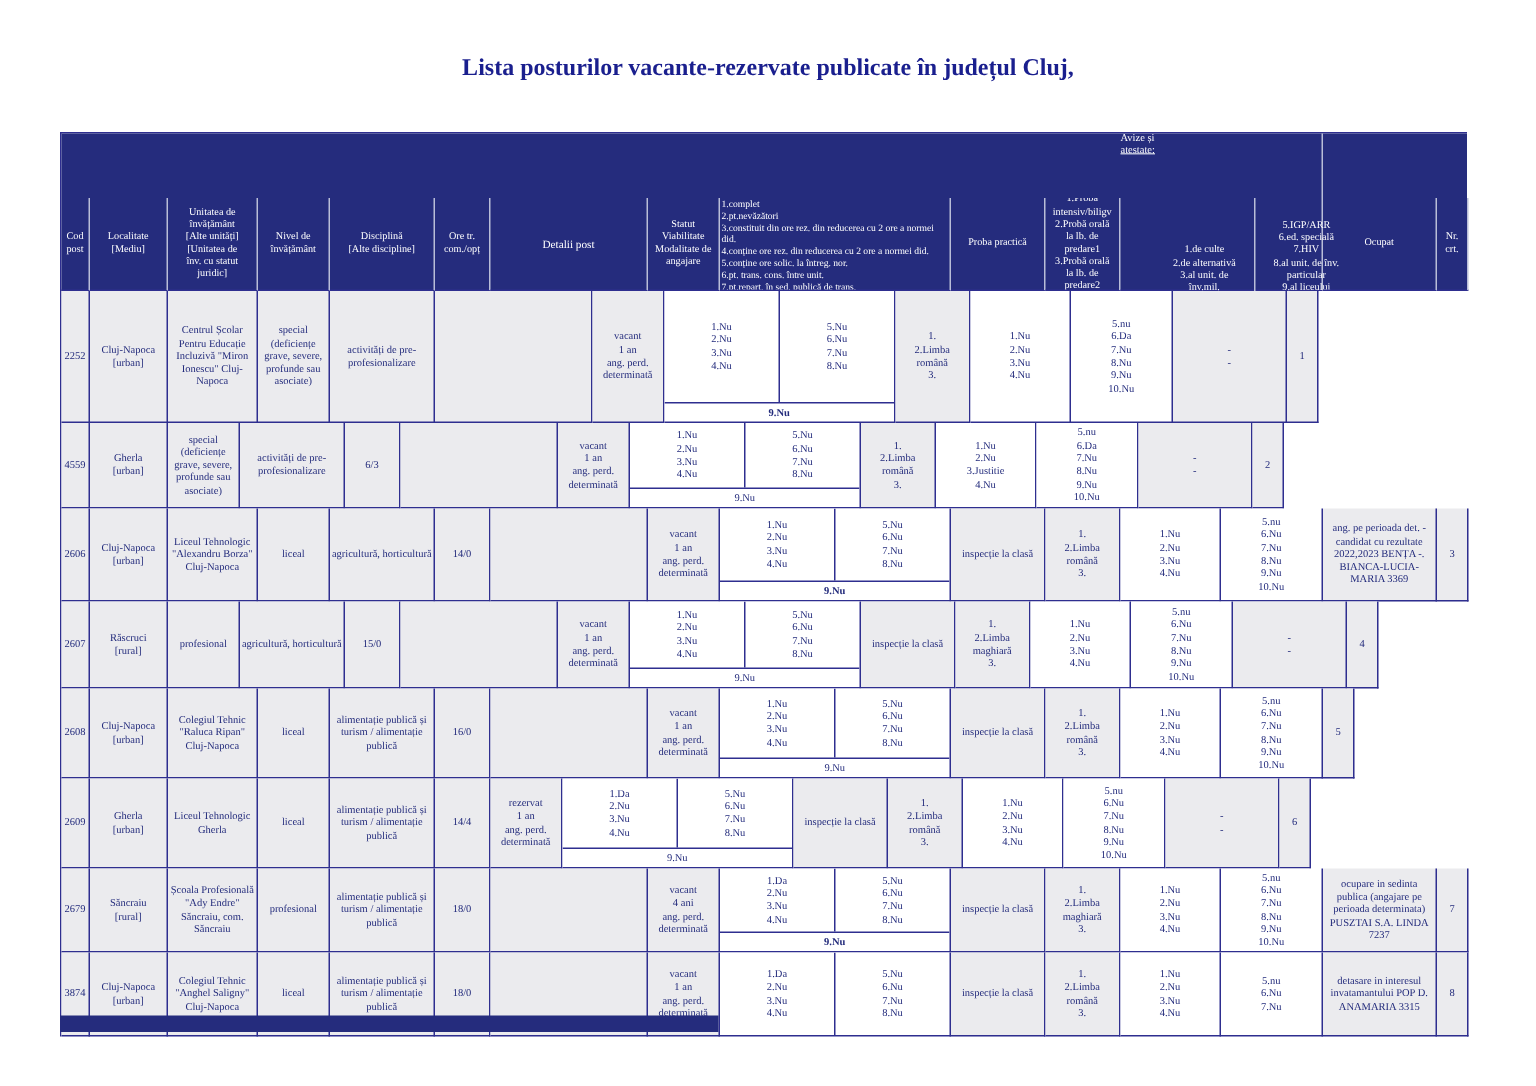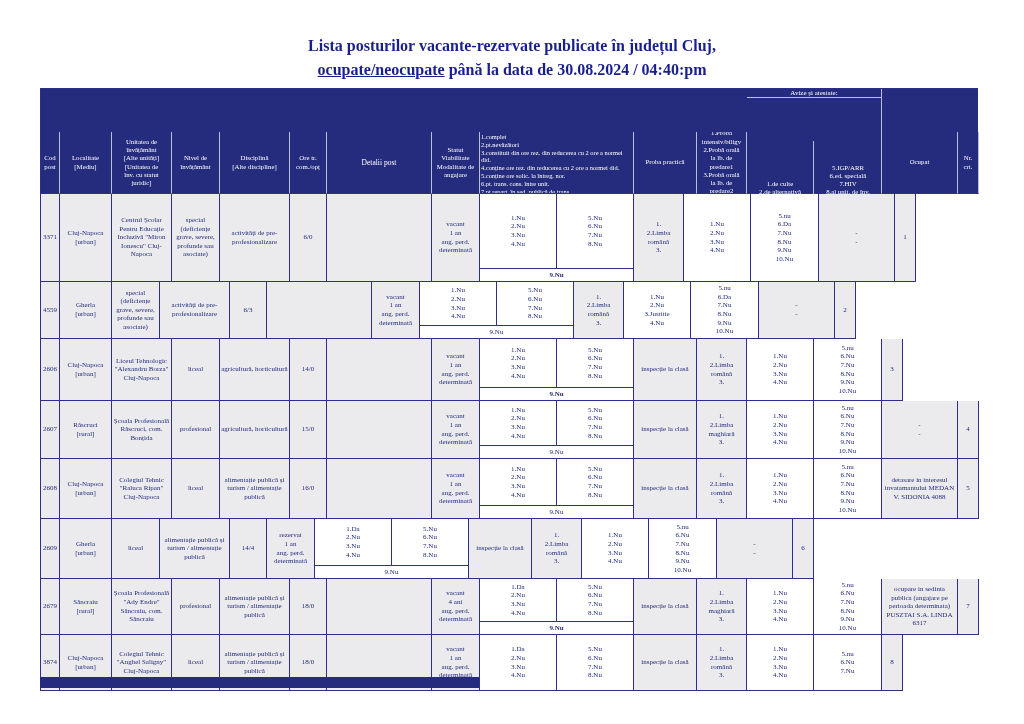--- a/index.html
+++ b/index.html
@@ -23,21 +23,21 @@
   .c-ans{width:154px}.c-proba{width:63px}.c-lb{width:50px}
   .c-av1{width:67px}.c-av2{width:68px}.c-ocu{width:76px}.c-nr{width:21px}
   .thead { display:flex; height:105px; background:#252c7d; color:#ffffff; }
   .th {
     flex:0 0 auto; border-right:1px solid #b9bdd8; border-bottom:1px solid #2e2e8f;
     display:flex; align-items:center; justify-content:center; text-align:center;
     font-size:6.8px; line-height:1.22; padding:1px; white-space:pre-line; overflow:hidden;margin-top:43px;
   }
   .th.c-det { font-size:7.5px; }
   .th.c-ans { font-size:6.4px; text-align:left; align-items:flex-start; justify-content:flex-start; }
-  .th-group { flex:0 0 auto; width:135px; display:flex; flex-direction:column;
+  .th-group { flex:0 0 auto; width:135px; display:flex; flex-direction:row;
     border-right:1px solid #b9bdd8; border-bottom:1px solid #2e2e8f; }
   .th-group-title { height:14px; border-bottom:1px solid #b9bdd8; display:flex;
     align-items:center; justify-content:center; font-size:7px; }
   .th-group-body { flex:1; display:flex; }
   .th-group-body .th { border-bottom:none; height:100%; }
   .th-group-body .th.c-av2 { border-right:none; }
   .trow { display:flex; }
   .cell {
     flex:0 0 auto; border-right:1px solid #2e2e8f; border-bottom:1px solid #2e2e8f;
     background:#ebebee; display:flex; align-items:center; justify-content:center;
@@ -64,21 +64,20 @@
   .bottom-bar { position:absolute; left:40px; top:677px; width:439px; height:11px;
     background:#252c7d; }
 </style>
 </head>
 <body>
 
 <div class="page">
 
   <div class="title">
     <div>Lista posturilor vacante-rezervate publicate în județul Cluj,</div>
-    <div><span class="u">ocupate/neocupate</span><span> până la data de 30.08.2024 / 04:40:pm</span></div>
   </div>
 
   <div class="doc-table">
     <div class="thead">
       <div class="th c-cod">Cod
 post</div>
       <div class="th c-loc">Localitate
 [Mediu]</div>
       <div class="th c-unit">Unitatea de
 învățământ
@@ -133,27 +132,26 @@
 10. pentru
 învățământul dual</div>
         </div>
       </div>
       <div class="th c-ocu">Ocupat</div>
       <div class="th c-nr">Nr.
 crt.</div>
     </div>
     <div class="tbody" id="tbody">
     <div class="trow">
-      <div class="cell c-cod">3371</div>
+      <div class="cell c-cod">2252</div>
       <div class="cell c-loc">Cluj-Napoca
 [urban]</div>
       <div class="cell c-unit">Centrul Școlar Pentru Educație Incluzivă "Miron Ionescu" Cluj-Napoca</div>
       <div class="cell c-niv">special (deficiențe grave, severe, profunde sau asociate)</div>
       <div class="cell c-disc">activități de pre-profesionalizare</div>
-      <div class="cell c-ore">6/0</div>
       <div class="cell c-det"></div>
       <div class="cell c-stat">vacant
 1 an
 ang. perd.
 determinată</div>
       <div class="cell c-ans">
         <div class="ans-top">
           <div class="ans l">1.Nu
 2.Nu
 3.Nu
@@ -262,28 +260,28 @@
       <div class="cell c-av1">1.Nu
 2.Nu
 3.Nu
 4.Nu</div>
       <div class="cell c-av2">5.nu
 6.Nu
 7.Nu
 8.Nu
 9.Nu
 10.Nu</div>
+      <div class="cell c-ocu">ang. pe perioada det. - candidat cu rezultate 2022,2023 BENȚA -. BIANCA-LUCIA-MARIA 3369</div>
       <div class="cell c-nr">3</div>
     </div>
 
     <div class="trow">
       <div class="cell c-cod">2607</div>
       <div class="cell c-loc">Răscruci
 [rural]</div>
-      <div class="cell c-unit">Școala Profesională Răscruci, com. Bonțida</div>
       <div class="cell c-niv">profesional</div>
       <div class="cell c-disc">agricultură, horticultură</div>
       <div class="cell c-ore">15/0</div>
       <div class="cell c-det"></div>
       <div class="cell c-stat">vacant
 1 an
 ang. perd.
 determinată</div>
       <div class="cell c-ans">
         <div class="ans-top">
@@ -352,28 +350,28 @@
       <div class="cell c-av1">1.Nu
 2.Nu
 3.Nu
 4.Nu</div>
       <div class="cell c-av2">5.nu
 6.Nu
 7.Nu
 8.Nu
 9.Nu
 10.Nu</div>
-      <div class="cell c-ocu">detasare in interesul invatamantului MEDAN V. SIDONIA 4088</div>
       <div class="cell c-nr">5</div>
     </div>
 
     <div class="trow">
       <div class="cell c-cod">2609</div>
       <div class="cell c-loc">Gherla
 [urban]</div>
+      <div class="cell c-unit">Liceul Tehnologic Gherla</div>
       <div class="cell c-niv">liceal</div>
       <div class="cell c-disc">alimentație publică și turism / alimentație publică</div>
       <div class="cell c-ore">14/4</div>
       <div class="cell c-stat">rezervat
 1 an
 ang. perd.
 determinată</div>
       <div class="cell c-ans">
         <div class="ans-top">
           <div class="ans l">1.Da
@@ -441,21 +439,21 @@
       <div class="cell c-av1">1.Nu
 2.Nu
 3.Nu
 4.Nu</div>
       <div class="cell c-av2">5.nu
 6.Nu
 7.Nu
 8.Nu
 9.Nu
 10.Nu</div>
-      <div class="cell c-ocu">ocupare in sedinta publica (angajare pe perioada determinata) PUSZTAI S.A. LINDA 6317</div>
+      <div class="cell c-ocu">ocupare in sedinta publica (angajare pe perioada determinata) PUSZTAI S.A. LINDA 7237</div>
       <div class="cell c-nr">7</div>
     </div>
 
     <div class="trow">
       <div class="cell c-cod">3874</div>
       <div class="cell c-loc">Cluj-Napoca
 [urban]</div>
       <div class="cell c-unit">Colegiul Tehnic "Anghel Saligny" Cluj-Napoca</div>
       <div class="cell c-niv">liceal</div>
       <div class="cell c-disc">alimentație publică și turism / alimentație publică</div>
@@ -483,20 +481,21 @@
 2.Limba
 română
 3.</div>
       <div class="cell c-av1">1.Nu
 2.Nu
 3.Nu
 4.Nu</div>
       <div class="cell c-av2">5.nu
 6.Nu
 7.Nu</div>
+      <div class="cell c-ocu">detasare in interesul invatamantului POP D. ANAMARIA 3315</div>
       <div class="cell c-nr">8</div>
     </div>
   </div>
   </div>
 
   <div class="bottom-bar"></div>
 
 </div>
 
 </body></html>

